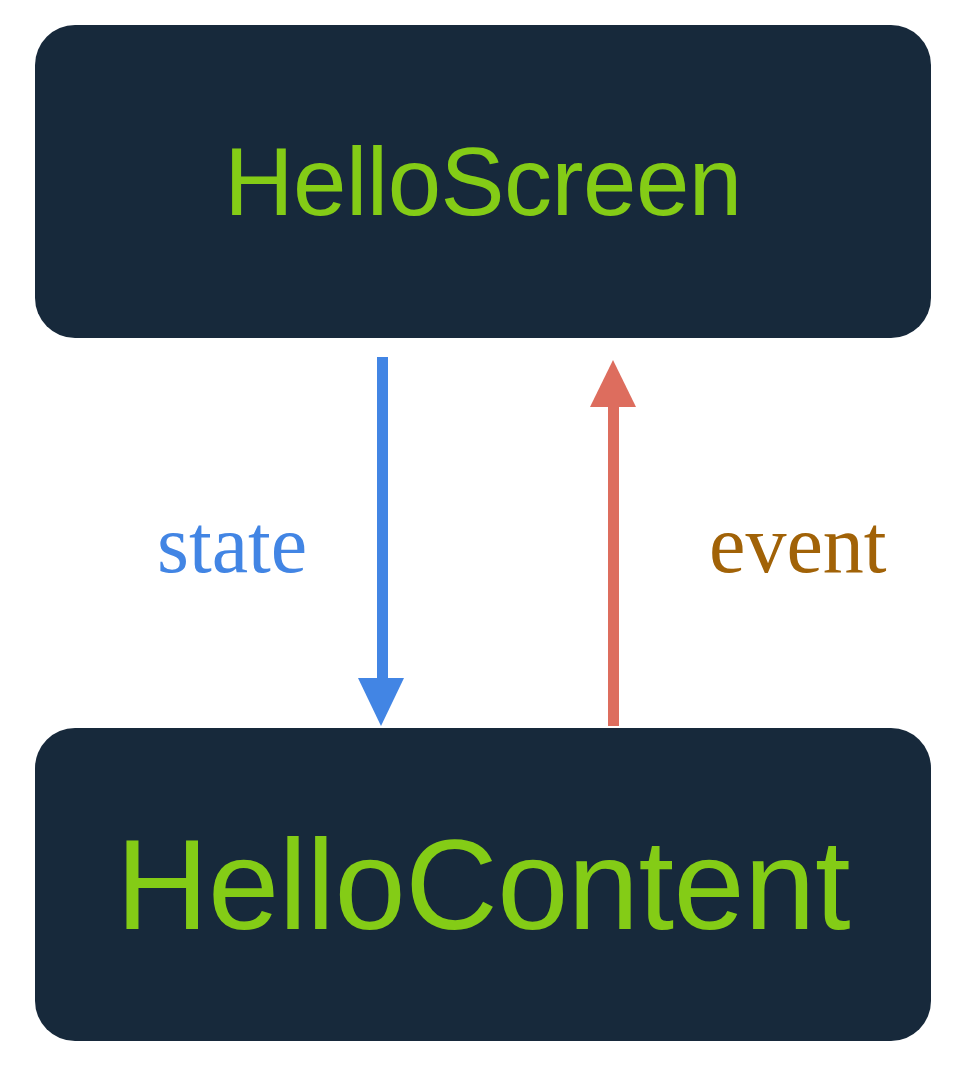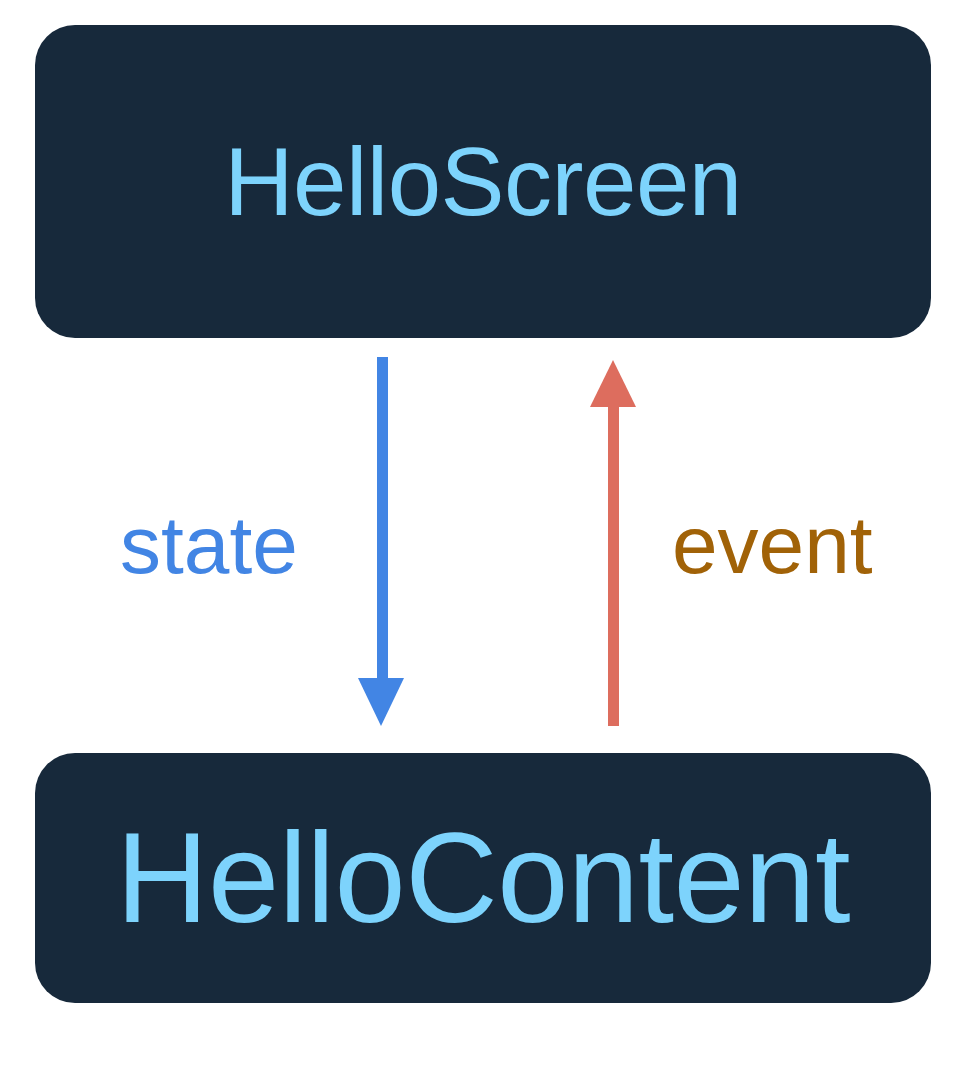--- a/index.html
+++ b/index.html
@@ -30,26 +30,26 @@
     border-radius: 40px;
   }
   #node-hello-screen {
     left: 35px;
     top: 25px;
     width: 896px;
     height: 313px;
   }
   #node-hello-content {
     left: 35px;
-    top: 753px;
+    top: 728px;
     width: 896px;
-    height: 250px;
+    height: 313px;
   }
   .node-label {
-    color: #7dd3fc;
+    color: #84cc16;
     font-family: "Liberation Sans", sans-serif;
     font-weight: 400;
     letter-spacing: -0.5px;
     white-space: nowrap;
     line-height: 1;
     text-align: center;
   }
   #node-hello-screen .node-label {
     font-size: 96px;
   }
@@ -62,25 +62,26 @@
     position: absolute;
     left: 0;
     top: 0;
     width: 958px;
     height: 1078px;
   }
 
   
   .edge-label {
     position: absolute;
-    font-family: Liberation Sans, sans-serif;
+    font-family: Liberation Serif, serif;
     font-weight: 400;
     font-size: 82px;
     line-height: 1;
     white-space: nowrap;
+    margin-left: 37px;
   }
   #edge-label-state {
     left: 120px;
     top: 504px;
     color: #4285e4;
   }
   #edge-label-event {
     left: 672px;
     top: 504px;
     color: #a16207;

